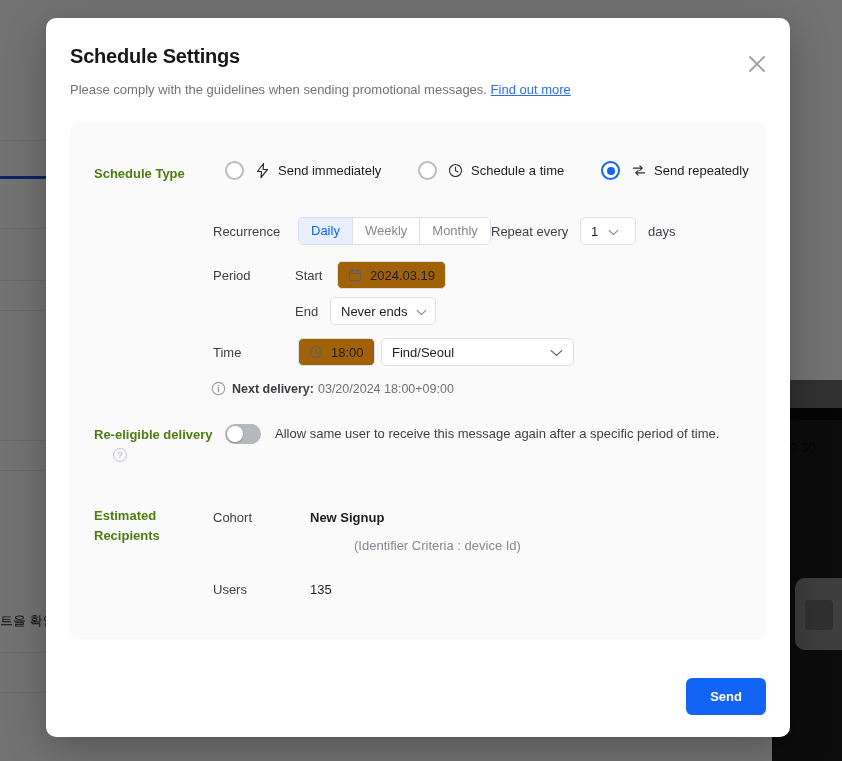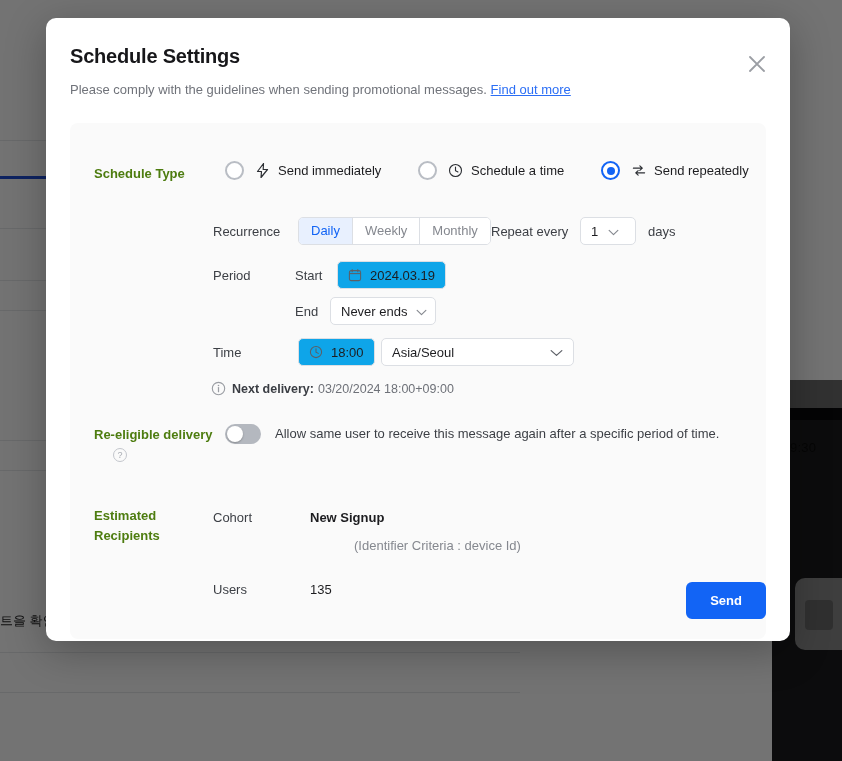--- a/index.html
+++ b/index.html
@@ -59,21 +59,21 @@
 
   
   #scrim {
     position: absolute; inset: 0;
     background: rgba(0,0,0,0.55);
   }
 
   
   #modal {
     position: absolute; left: 46px; top: 18px;
-    width: 744px; height: 623px;
+    width: 744px; height: 719px;
     background: #ffffff;
     border-radius: 10px;
     box-shadow: 0 10px 40px rgba(0,0,0,.28);
     overflow: hidden;
   }
   .modal-title {
     position: absolute; left: 24px; top: 27px;
     font-size: 20px; font-weight: bold; color: #17171a;
     letter-spacing: -0.2px;
   }
@@ -153,21 +153,21 @@
   .mini-select {
     position: absolute; height: 28px;
     border: 1px solid #dcdfe4; border-radius: 5px; background: #fff;
     display: flex; align-items: center; padding: 0 6px 0 10px;
     font-size: 13px; color: #1d1d20; cursor: pointer;
   }
   .mini-select .chev { margin-left: 10px; }
 
   .field {
     position: absolute; height: 28px;
-    border: 1px solid #dcdfe4; border-radius: 5px; background: #0ea5e9;
+    border: 1px solid #dcdfe4; border-radius: 5px; background: #a16207;
     display: flex; align-items: center; padding: 0 10px;
     font-size: 13px; color: #1d1d20; cursor: pointer; white-space: nowrap;
   }
   .field .f-icon { margin-right: 8px; display: flex; flex: none; }
 
   .ghost-select {
     position: absolute; height: 28px;
     border: 1px solid transparent; border-radius: 5px; background: transparent;
     display: flex; align-items: center; padding: 0 8px 0 10px;
     font-size: 13px; color: #1d1d20; cursor: pointer;
@@ -356,21 +356,21 @@
       <span class="f-icon">
         <svg width="14" height="14" viewBox="0 0 16 16" aria-hidden="true">
           <circle cx="8" cy="8" r="6.4" fill="none" stroke="#5c5f66" stroke-width="1.2"></circle>
           <path d="M8 4.4 V8.2 L10.6 9.6" fill="none" stroke="#5c5f66" stroke-width="1.2" stroke-linecap="round"></path>
         </svg>
       </span>
       <span>18:00</span>
     </div>
 
     <div class="wide-select" style="left:311px; top:215px; width:193px;">
-      <span>Asia/Seoul</span>
+      <span>Find/Seoul</span>
       <span>
         <svg width="13" height="8" viewBox="0 0 14 9" aria-hidden="true">
           <path d="M1 1.8 L7 7.2 L13 1.8" fill="none" stroke="#5c5f66" stroke-width="1.4" stroke-linecap="round" stroke-linejoin="round"></path>
         </svg>
       </span>
     </div>
 
     <div class="note" style="left:141px; top:258px;">
       <span class="i-icon">
         <svg width="15" height="15" viewBox="0 0 16 16" aria-hidden="true">

